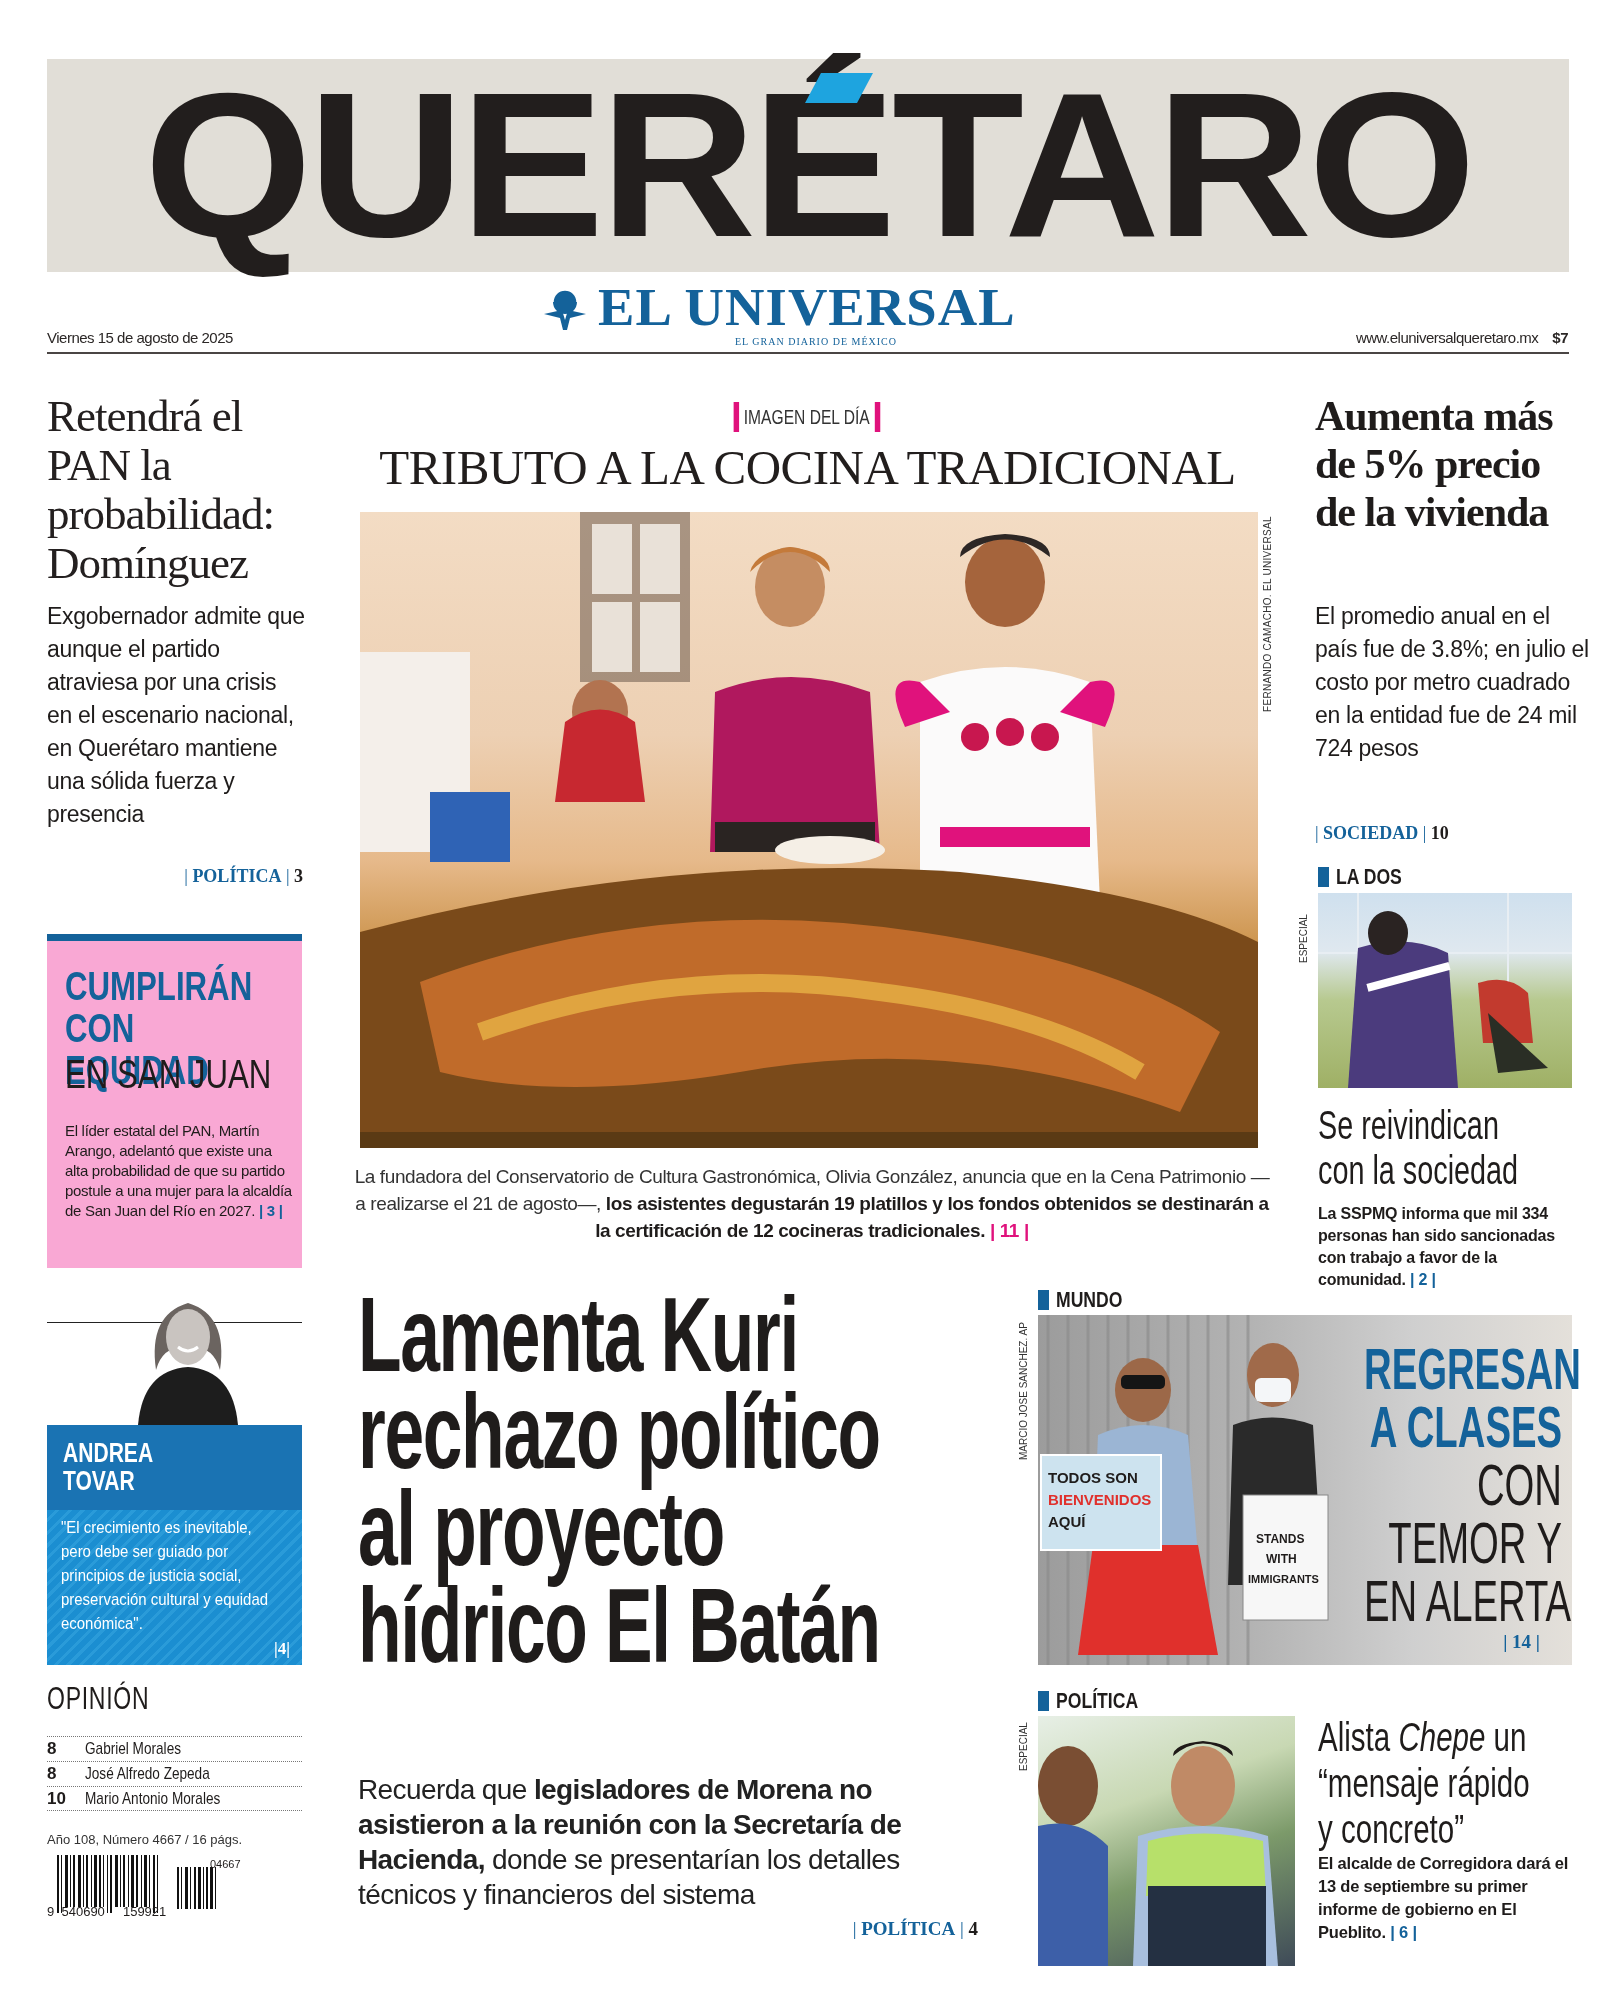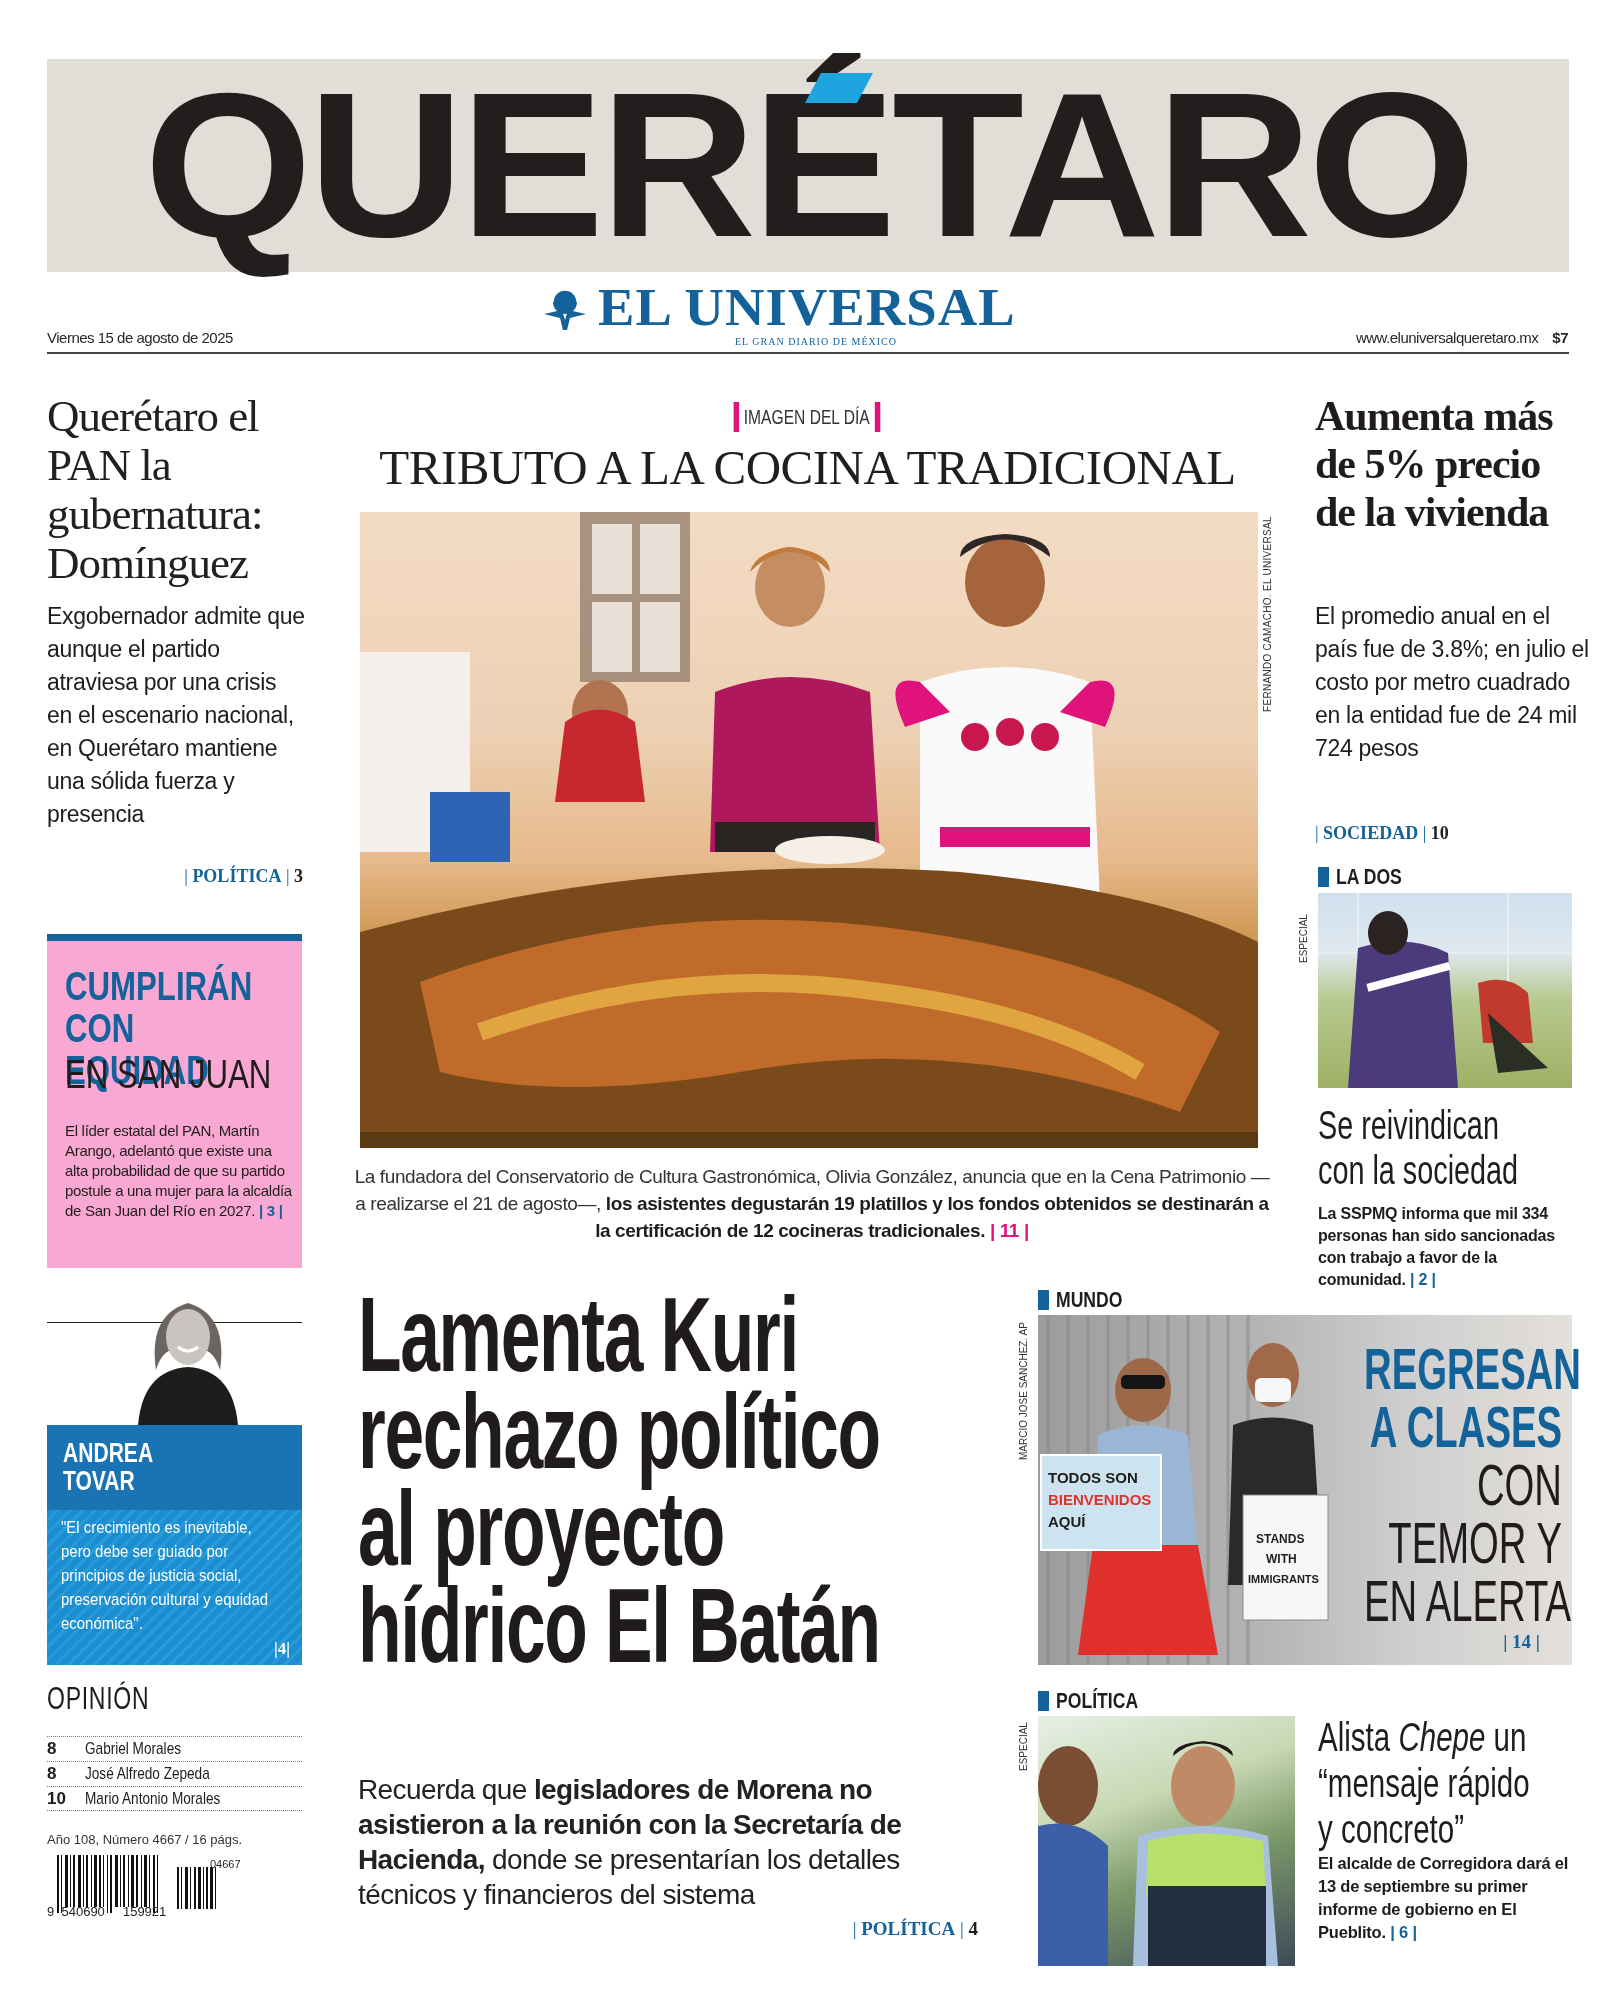--- a/index.html
+++ b/index.html
@@ -138,21 +138,21 @@
   <span class="logo-text">EL UNIVERSAL</span>
   <span class="logo-sub">EL GRAN DIARIO DE MÉXICO</span>
 </div>
 
 <div class="abs dateline">Viernes 15 de agosto de 2025</div>
 <div class="abs siteline">
   <span>www.eluniversalqueretaro.mx</span><b>$7</b>
 </div>
 <div class="abs rule-top"></div>
 
-<div class="abs l-head">Querétaro el PAN la gubernatura: Domínguez</div>
+<div class="abs l-head">Retendrá el PAN la probabilidad: Domínguez</div>
 <div class="abs l-body">Exgobernador admite que aunque el partido atraviesa por una crisis en el escenario nacional, en Querétaro mantiene una sólida fuerza y presencia</div>
 <div class="abs l-ref">
   <span class="sep">| </span><span class="sect-blue">POLÍTICA</span><span class="sep"> | </span><span>3</span>
 </div>
 
 <div class="abs box-san">
   <div class="h1" style="width:280px;white-space:normal;">CUMPLIRÁN CON EQUIDAD</div>
   <div class="h2">EN SAN JUAN</div>
   <div class="txt"><span>El líder estatal del PAN, Martín Arango, adelantó que existe una alta probabilidad de que su partido postule a una mujer para la alcaldía de San Juan del Río en 2027.</span> <b>| <span>3</span> |</b></div>
 </div>

